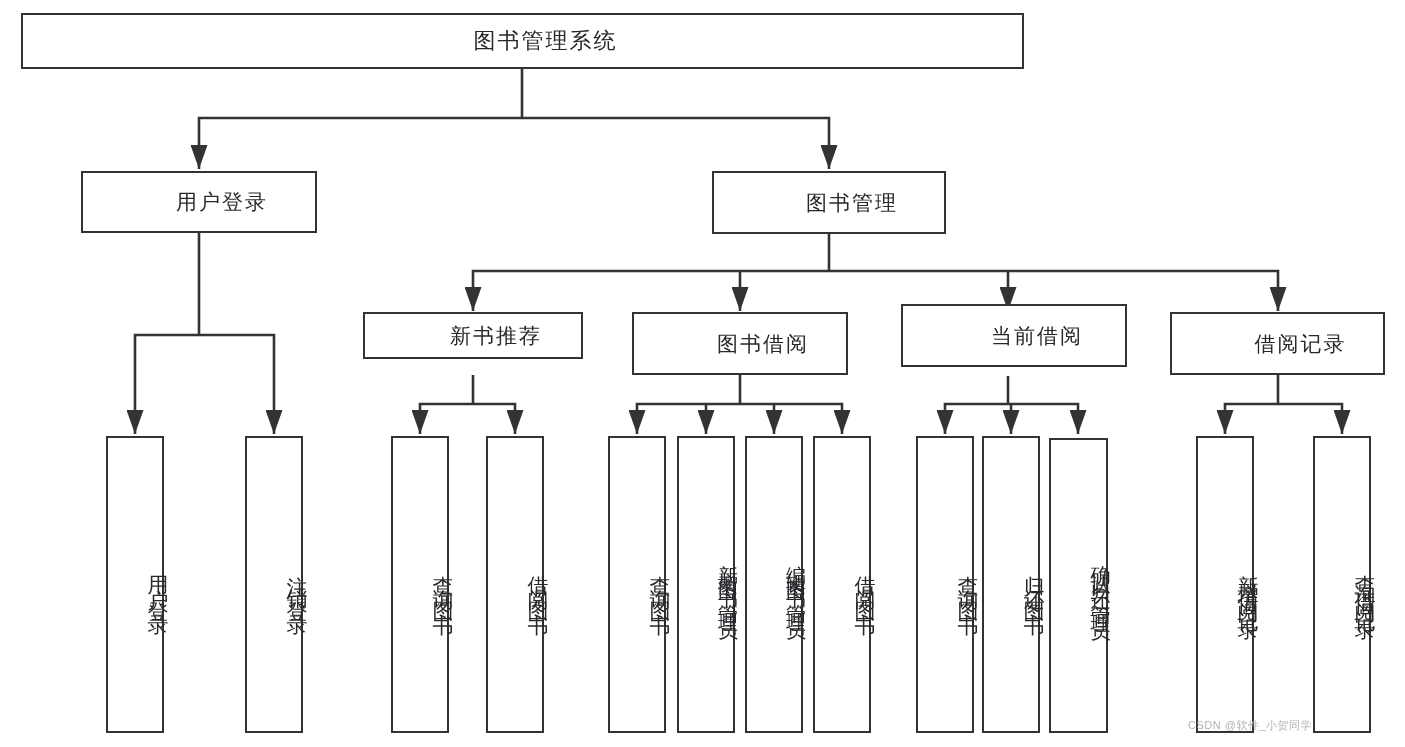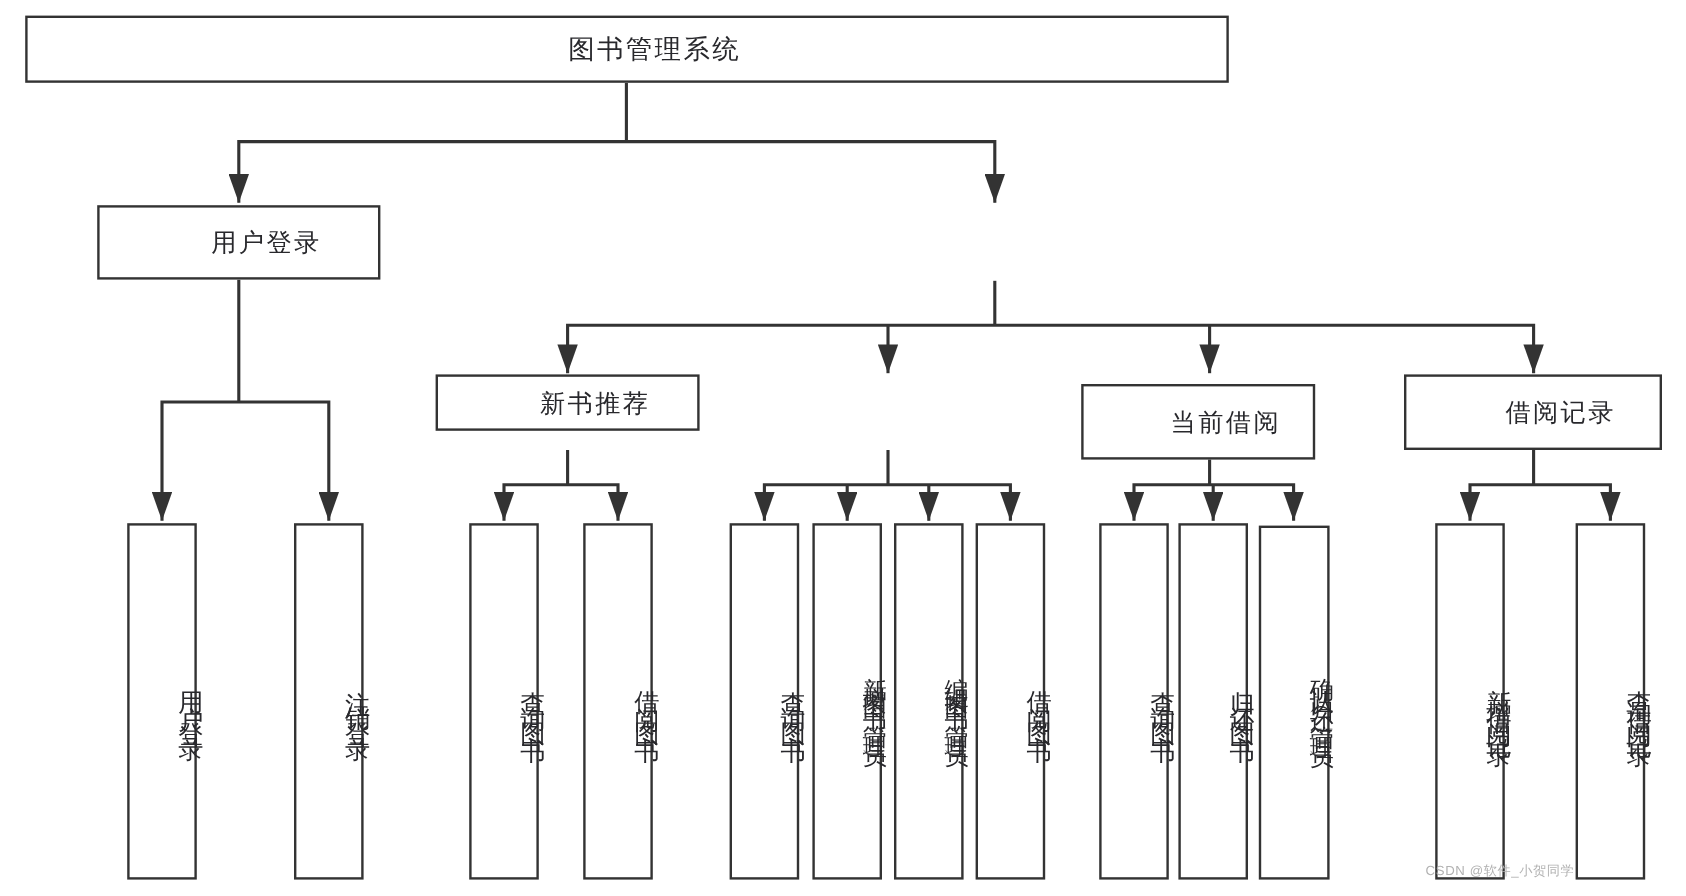--- a/index.html
+++ b/index.html
@@ -62,23 +62,25 @@
     <path d="M945,434 L945,404 L1078,404 L1078,434" marker-start="url(#arw)" marker-end="url(#arw)"></path>
     <path d="M1011,404 L1011,434" marker-end="url(#arw)"></path>
 
     <path d="M1278,375 L1278,404"></path>
     <path d="M1225,434 L1225,404 L1342,404 L1342,434" marker-start="url(#arw)" marker-end="url(#arw)"></path>
   </svg>
 
   <div class="node root" style="left:21px;top:13px;width:1003px;height:56px">图书管理系统</div>
 
   <div class="node" style="left:81px;top:171px;width:236px;height:62px">用户登录</div>
+  <div class="node" style="left:712px;top:171px;width:234px;height:63px">图书管理</div>
 
   <div class="node" style="left:363px;top:312px;width:220px;height:47px">新书推荐</div>
-  <div class="node" style="left:901px;top:320px;width:195px;height:63px">当前借阅</div>
+  <div class="node" style="left:632px;top:312px;width:216px;height:63px">图书借阅</div>
+  <div class="node" style="left:901px;top:304px;width:226px;height:63px">当前借阅</div>
   <div class="node" style="left:1170px;top:312px;width:215px;height:63px">借阅记录</div>
 
   <div class="node v len4" style="left:106px;top:436px;width:58px;height:297px">用户登录</div>
   <div class="node v len4" style="left:245px;top:436px;width:58px;height:297px">注销登录</div>
 
   <div class="node v len4" style="left:391px;top:436px;width:58px;height:297px">查询图书</div>
   <div class="node v len4" style="left:486px;top:436px;width:58px;height:297px">借阅图书</div>
 
   <div class="node v len4" style="left:608px;top:436px;width:58px;height:297px">查询图书</div>
   <div class="node v len9" style="left:677px;top:436px;width:58px;height:297px">新增图书（管理员）</div>

